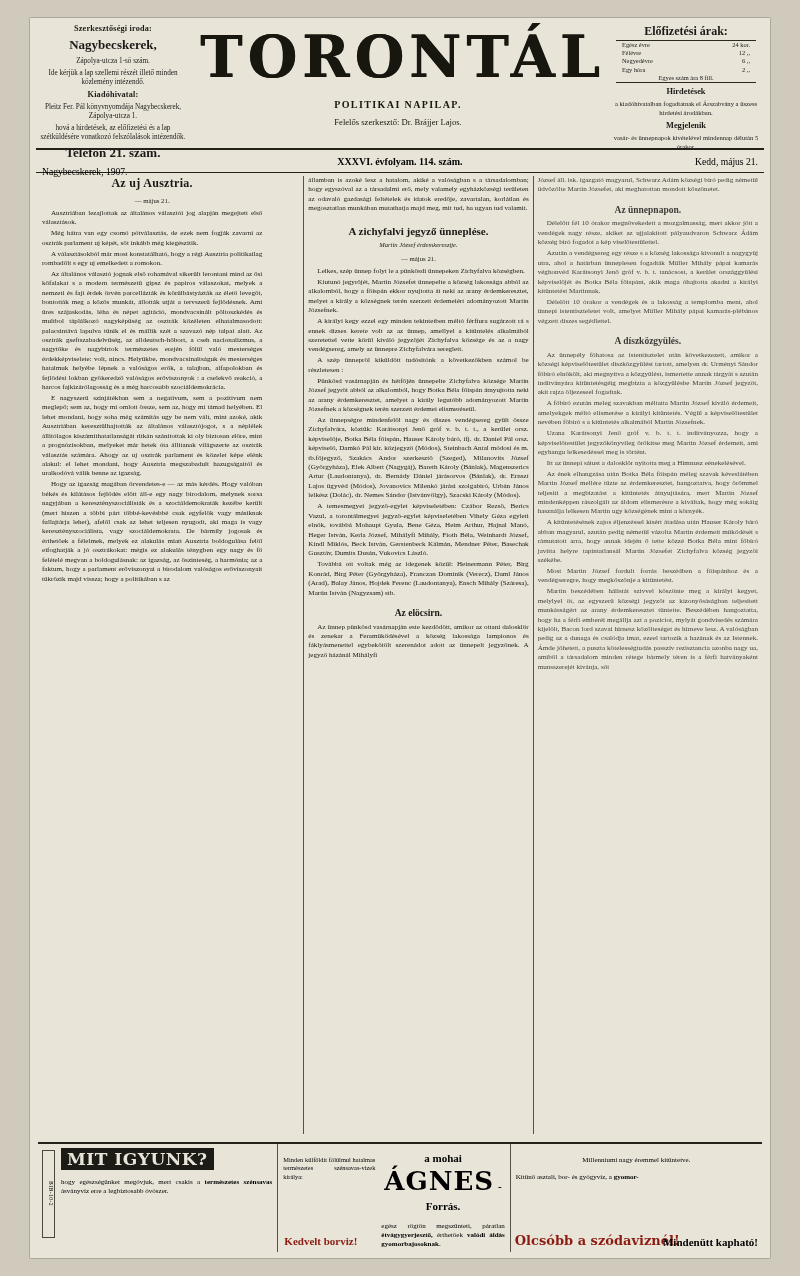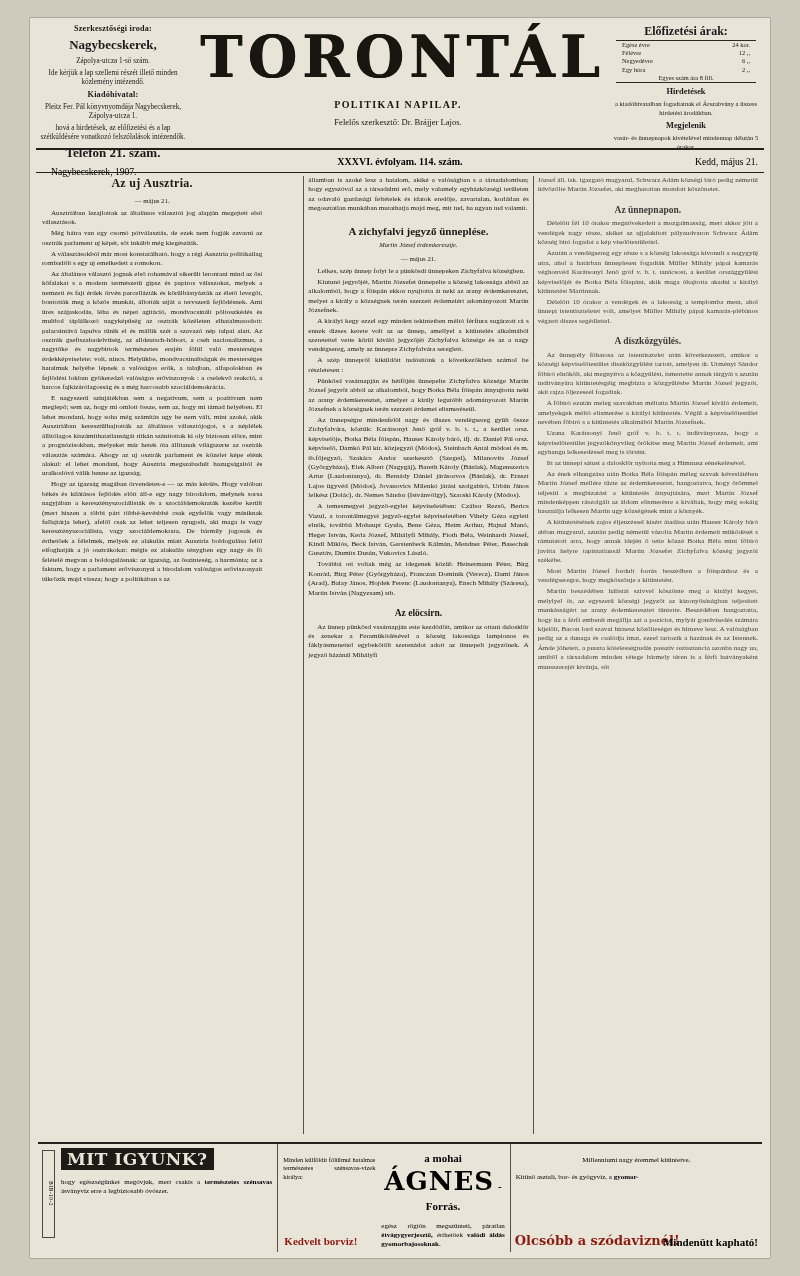--- a/index.html
+++ b/index.html
@@ -19,21 +19,21 @@
   .subtitle{font-size:10px;font-weight:bold;letter-spacing:1.4px;margin-top:14px;color:#17160f;}
   .editor{font-size:8.6px;margin-top:7px;color:#17160f;}
   .mh-right{position:absolute;right:8px;top:6px;width:152px;text-align:center;font-size:6.6px;line-height:1.3;color:#1b1a18;}
   .mh-right .hd{font-weight:bold;font-size:12px;}
   .price-row{display:flex;justify-content:space-between;font-size:6.4px;padding:0 12px;}
   .mh-right .mid{font-weight:bold;font-size:8.4px;margin:4px 0 2px;}
   .rule{border-top:1px solid #2a2820;margin:0 6px;}
   
   .issuebar{position:relative;height:22px;border-top:2px solid #23211a;border-bottom:1px solid #23211a;
             margin:2px 6px 0 6px;font-size:9.6px;display:flex;align-items:center;}
-  .issuebar .l{position:absolute;left:15px;margin-top:20px;}
+  .issuebar .l{position:absolute;left:6px;margin-top:20px;}
   .issuebar .c{width:100%;text-align:center;font-weight:bold;font-size:10px;}
   .issuebar .r{position:absolute;right:6px;}
   
   .cols{position:absolute;left:8px;top:158px;width:724px;height:958px;display:flex;}
   .col{width:233px;padding:0 4px;font-size:7.1px;line-height:1.33;text-align:justify;color:#1a1914;}
   .col.mid{border-left:1px solid #56524a;border-right:1px solid #56524a;margin-left:37px;}
   .col.right{filter:contrast(.72) brightness(1.06);}
   .col h2{font-size:12px;text-align:center;font-weight:bold;margin:0 0 4px 0;letter-spacing:.3px;}
   .col h3{font-size:11px;text-align:center;font-weight:bold;margin:10px 0 3px 0;}
   .col h4{font-size:9.5px;text-align:center;font-weight:bold;margin:9px 0 3px 0;}

